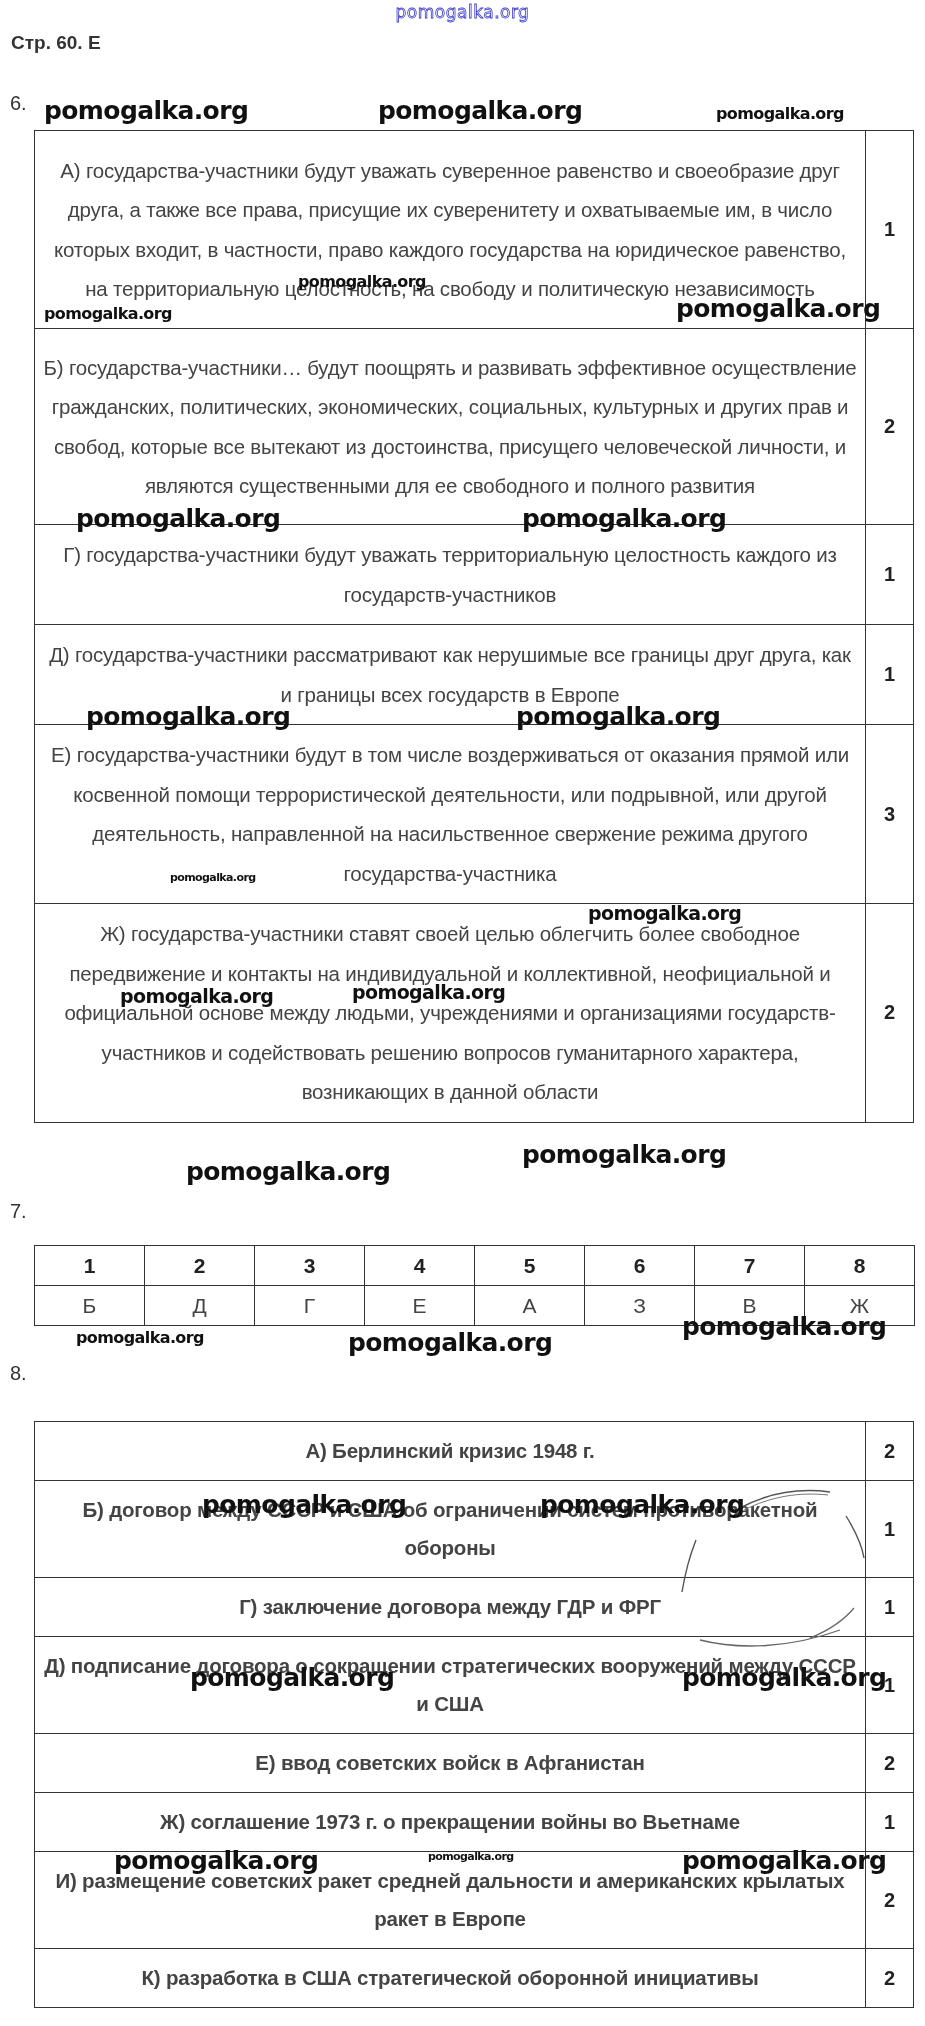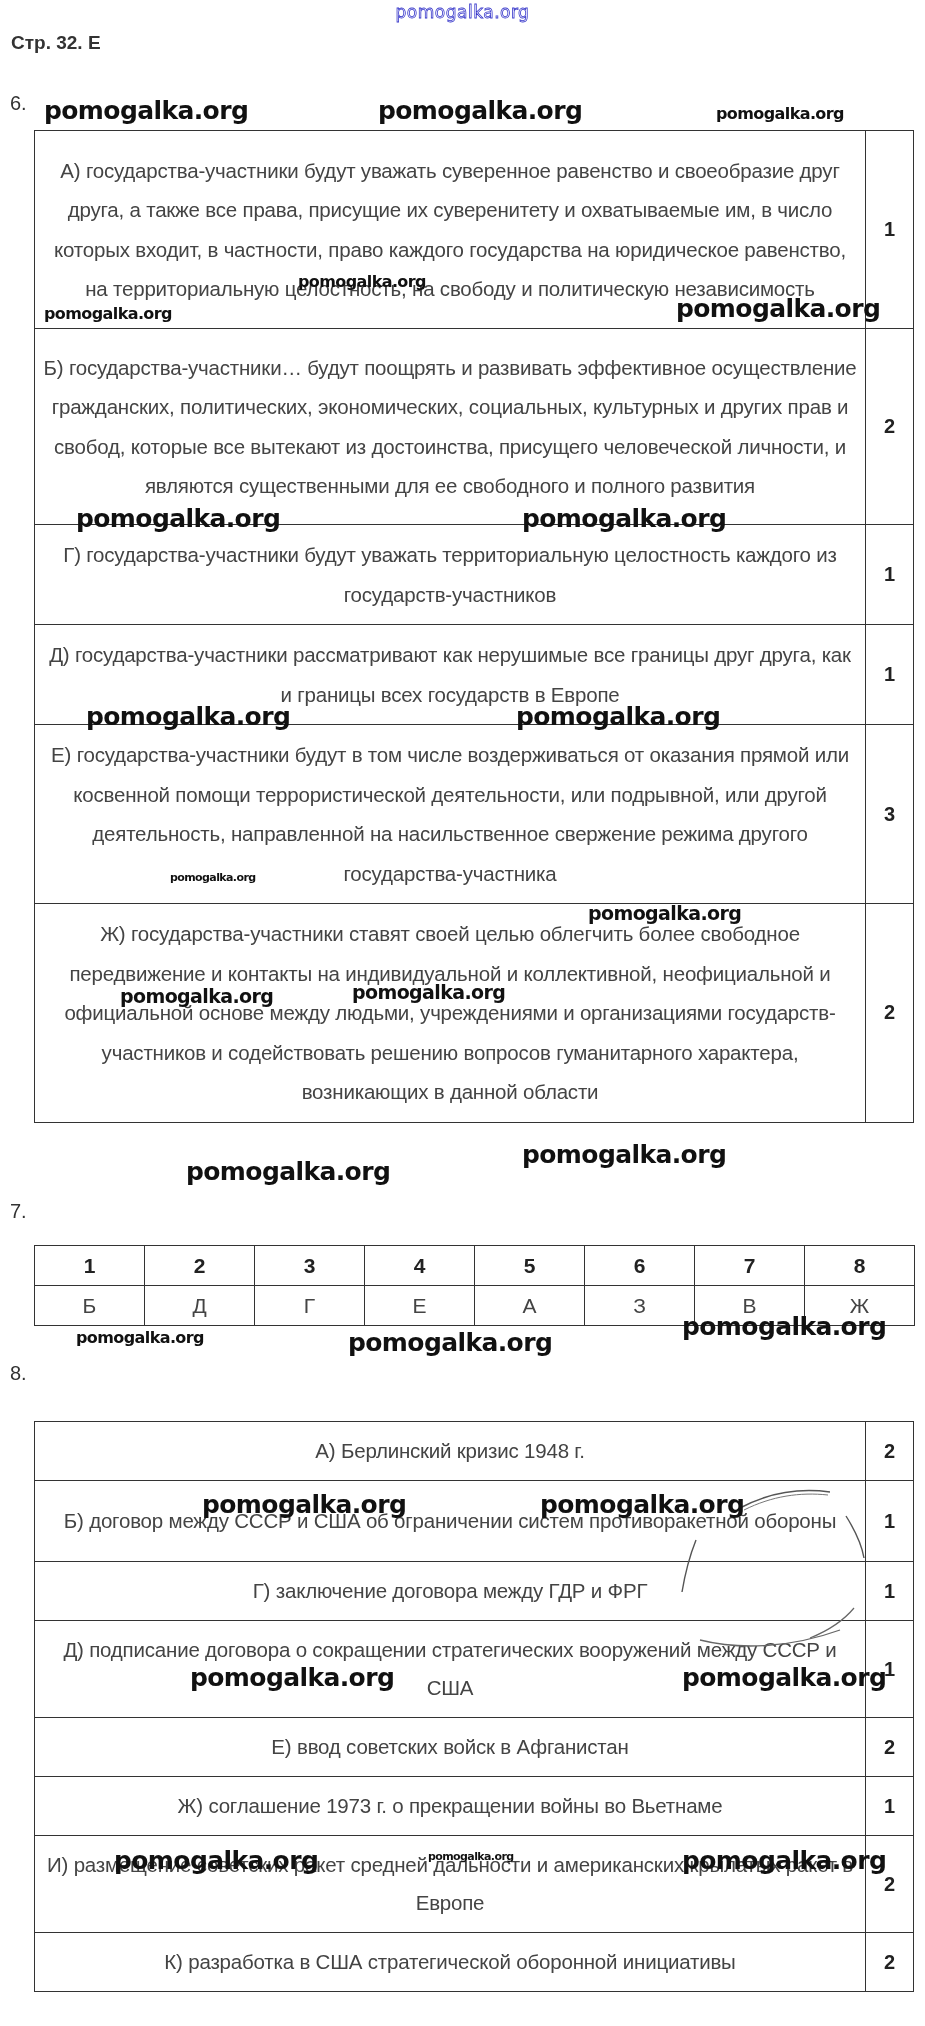--- a/index.html
+++ b/index.html
@@ -40,32 +40,32 @@
       text-align: center; color: #444; font-size: 20.5px; line-height: 39.5px;
       padding: 10px 6px; letter-spacing: -0.2px;
     }
     table.ans td.val {
       text-align: center; font-weight: bold; font-size: 20px; color: #222;
     }
     table.t7 td { text-align: center; font-size: 21px; height: 39px; }
     table.t7 tr.hdr td { font-weight: bold; color: #222; }
     table.t7 tr.row td { color: #444; }
 
-    table.t8 td.txt { line-height: 38px; }
+    table.t8 td.txt { line-height: 38px; font-weight: bold; }
 
     .pen {
       position: absolute; z-index: 4; pointer-events: none;
     }
   </style>
 </head>
 <body>
 
 <div class="abs top-wm">pomogalka.org</div>
 
-<div class="abs page-heading">Стр. 32. Е</div>
+<div class="abs page-heading">Стр. 60. Е</div>
 
 <div class="abs q-num" style="left:10px; top:92px;">6.</div>
 
 <table class="ans t6" style="left:34px; top:130px; width:879px;">
   <colgroup>
       <col style="width:831px">
       <col style="width:48px">
     </colgroup>
   <tbody>
       <tr style="height:198px">

